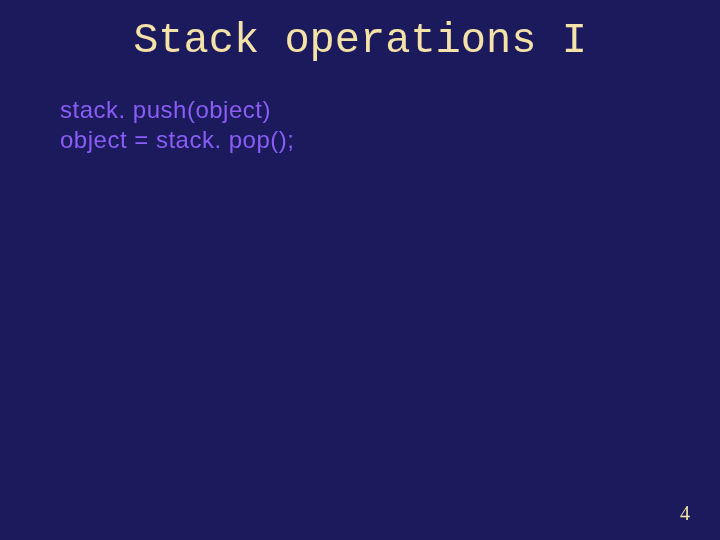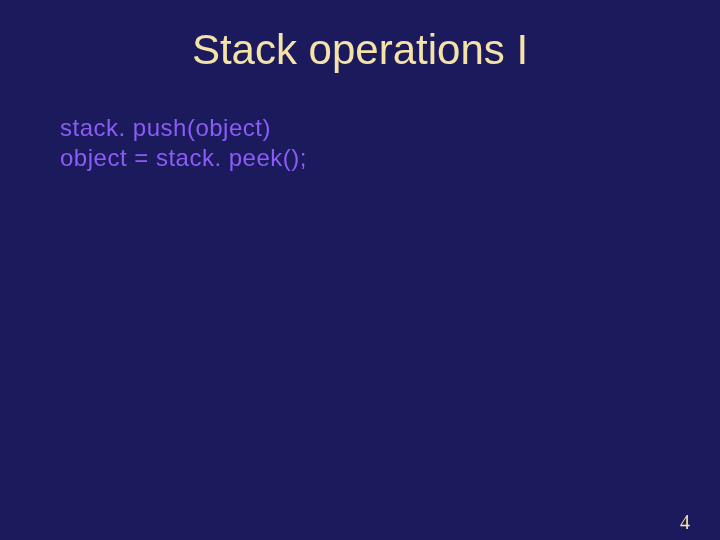--- a/index.html
+++ b/index.html
@@ -15,24 +15,24 @@
     width: 720px;
     height: 540px;
     position: relative;
     box-sizing: border-box;
   }
   .title {
     text-align: center;
     color: #f5e2a8;
     font-size: 42px;
     font-weight: normal;
-    margin: 12px;
+    margin: 3px;
     padding-top: 14px;
     padding-bottom: 28px;
-    font-family: Liberation Sans, sans-serif;
+    font-family: Liberation Mono, monospace;
   }
   .content {
     padding: 0 66px 0 86px;
   }
   .op {
     color: #8b5cf6;
     font-family: Verdana, Arial, sans-serif;
     font-size: 24px;
     font-weight: normal;
     margin: 0 0 2px -26px;
@@ -66,19 +66,19 @@
 </head>
 <body>
 
 <div class="slide">
   <h1 class="title">Stack operations I</h1>
 
   <div class="content">
 
     <p class="op">stack. push(object)</p>
 
+    <p class="op">object = stack. pop();</p>
 
-    <p class="op">object = stack. peek();</p>
 
   </div>
 
   <div class="pagenum">4</div>
 </div>
 
 </body></html>

